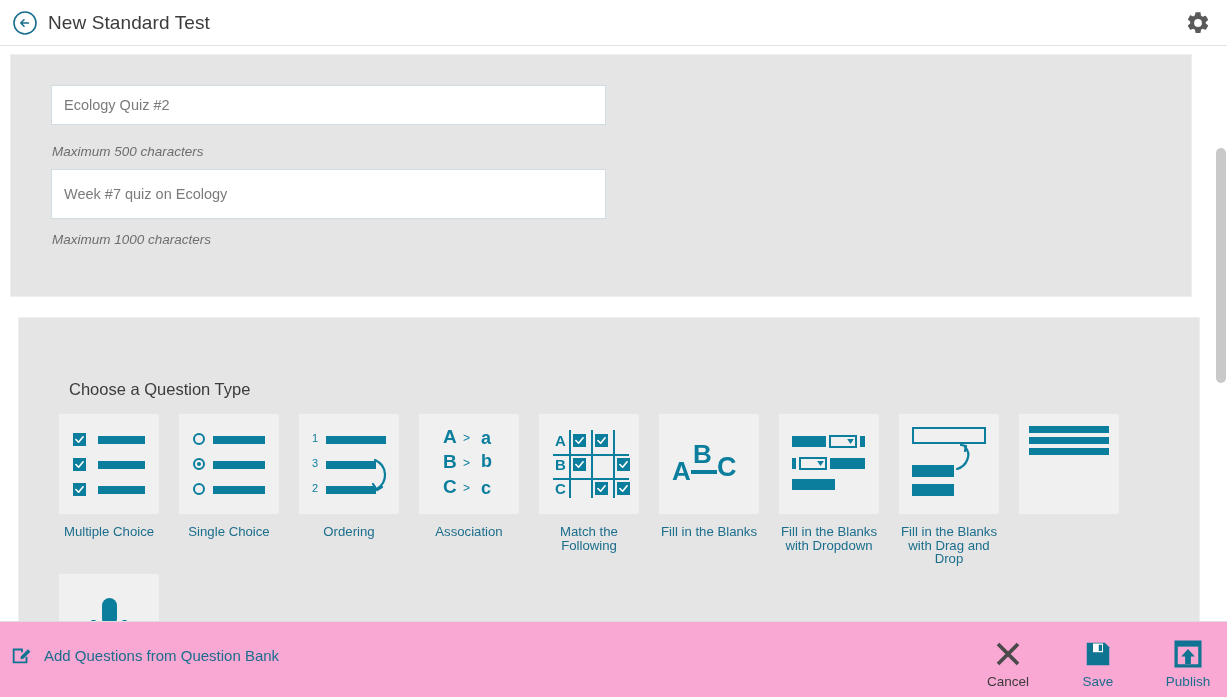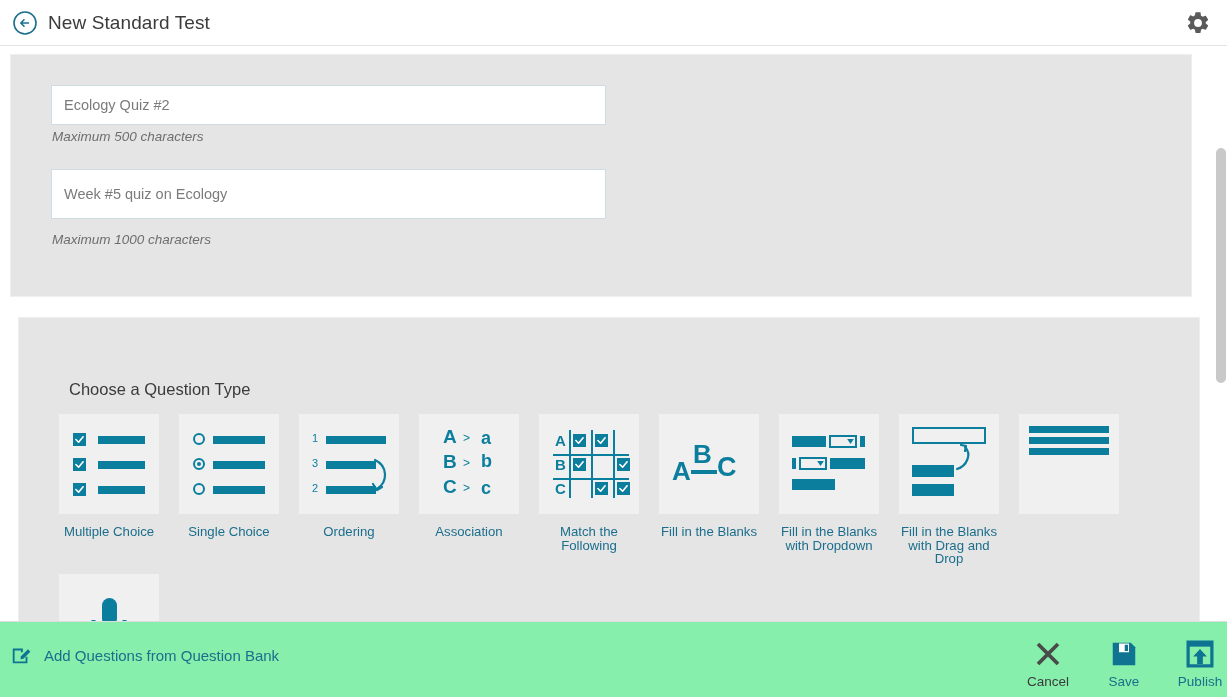--- a/index.html
+++ b/index.html
@@ -69,21 +69,21 @@
   }
   .input-title { left: 40px; top: 30px; width: 555px; height: 40px; line-height: 38px; }
   .input-desc  { left: 40px; top: 114px; width: 555px; height: 50px; line-height: 48px; }
   .helper {
     position: absolute;
     font-size: 13.5px;
     font-style: italic;
     color: #6e6e6e;
     white-space: nowrap;
   }
-  .helper-1 { left: 41px; top: 74px; }
+  .helper-1 { left: 41px; top: 89px; }
   .helper-2 { left: 41px; top: 177px; }
 
   
   .qt-heading {
     position: absolute; left: 50px; top: 62px;
     font-size: 16.5px; color: #3b3b3b; font-weight: 400;
   }
   .qt-grid {
     position: absolute; left: 40px; top: 96px;
     width: 1130px;
@@ -150,34 +150,34 @@
   .scroll-thumb {
     position: absolute; right: 1px; top: 56px;
     width: 10px; height: 235px;
     background: #c9c9c9; border-radius: 5px;
   }
 
   
   .footer {
     position: absolute; left: 0; top: 621px;
     width: 1227px; height: 76px;
-    background: #86efac;
+    background: #f9a8d4;
     border-top: 1px solid #dcdcdc;
   }
   .add-qbank {
     position: absolute; left: 10px; top: 22px;
     display: flex; align-items: center; cursor: pointer;
   }
   .add-qbank-label {
     margin-left: 12px; font-size: 15px; color: #1b6e8c;
     white-space: nowrap;
   }
   .footer-actions {
-    position: absolute; right: 0; top: 14px;
-    display: flex; align-items: flex-start; gap: 22px;
+    position: absolute; right: 12px; top: 14px;
+    display: flex; align-items: flex-start; gap: 36px;
   }
   .faction {
     width: 54px; text-align: center; cursor: pointer;
   }
   .faction .ficon { height: 36px; display: flex; align-items: center; justify-content: center; }
   .faction .flabel { margin-top: 2px; font-size: 13.5px; }
   .flabel-cancel { color: #3b3b3b; }
   .flabel-teal { color: #1b6e8c; }
 </style>
 </head>
@@ -196,21 +196,21 @@
       <path fill="#5a5a5a" d="M19.14 12.94a7.07 7.07 0 0 0 .06-.94 7.07 7.07 0 0 0-.06-.94l2.03-1.58a.5.5 0 0 0 .12-.62l-1.92-3.32a.5.5 0 0 0-.6-.22l-2.39.96a7.3 7.3 0 0 0-1.62-.94l-.36-2.54A.5.5 0 0 0 13.9 2h-3.8a.5.5 0 0 0-.5.42l-.36 2.54c-.58.24-1.12.56-1.62.94l-2.39-.96a.5.5 0 0 0-.6.22L2.71 8.48a.5.5 0 0 0 .12.62l2.03 1.58c-.04.31-.06.62-.06.94s.2.63.06.94L2.83 14.1a.5.5 0 0 0-.12.62l1.92 3.32c.13.22.39.3.6.22l2.39-.96c.5.38 1.04.7 1.62.94l.36 2.54c.4.24.25.42.5.42h3.8c.25 0 .46-.18.5-.42l.36-2.54c.58-.24 1.12-.56 1.62-.94l2.39.96c.22.08.47 0 .6-.22l1.92-3.32a.5.5 0 0 0-.12-.62l-2.03-1.58zM12 15.6A3.6 3.6 0 1 1 12 8.4a3.6 3.6 0 0 1 0 7.2z"></path>
     </svg>
   </div>
 </div>
 
 <div class="body-area">
 
   <div class="panel panel-info">
     <div class="text-input input-title">Ecology Quiz #2</div>
     <div class="helper helper-1">Maximum 500 characters</div>
-    <div class="text-input input-desc">Week #5 quiz on Ecology</div>
+    <div class="text-input input-desc">Week #7 quiz on Ecology</div>
     <div class="helper helper-2">Maximum 1000 characters</div>
   </div>
 
   <div class="panel panel-qtypes">
     <div class="qt-heading">Choose a Question Type</div>
 
     <div class="qt-grid">
 
       <div class="qt-item">
         <div class="qt-thumb">

